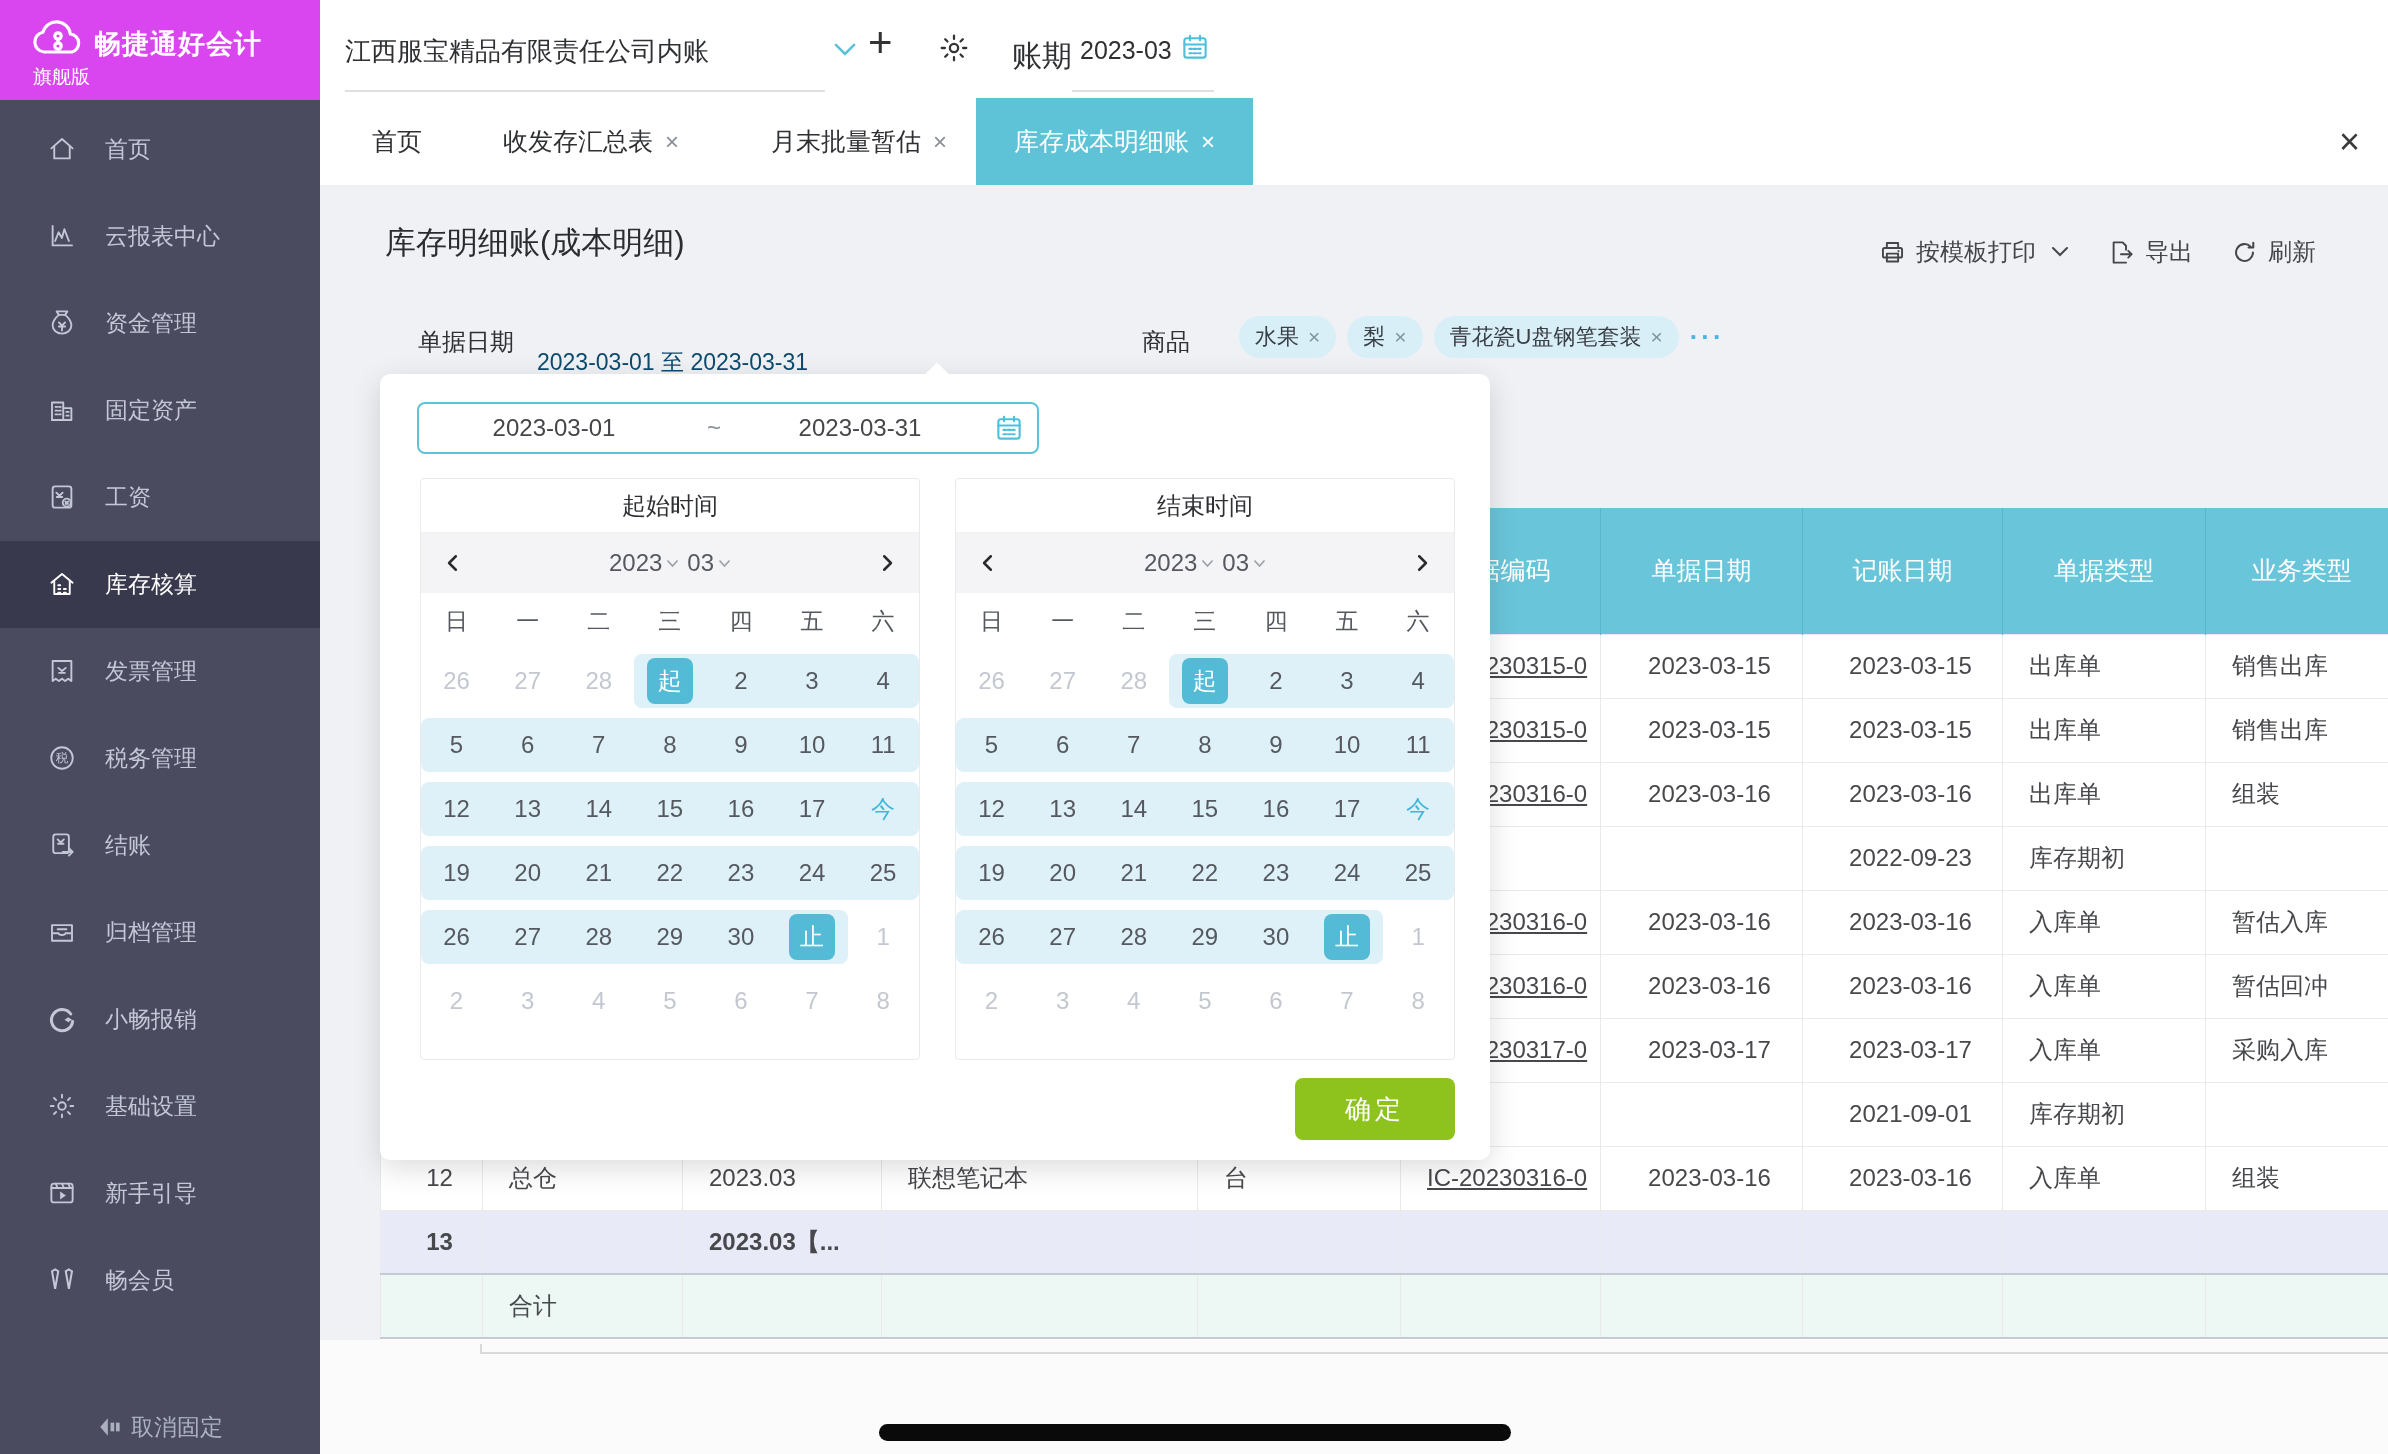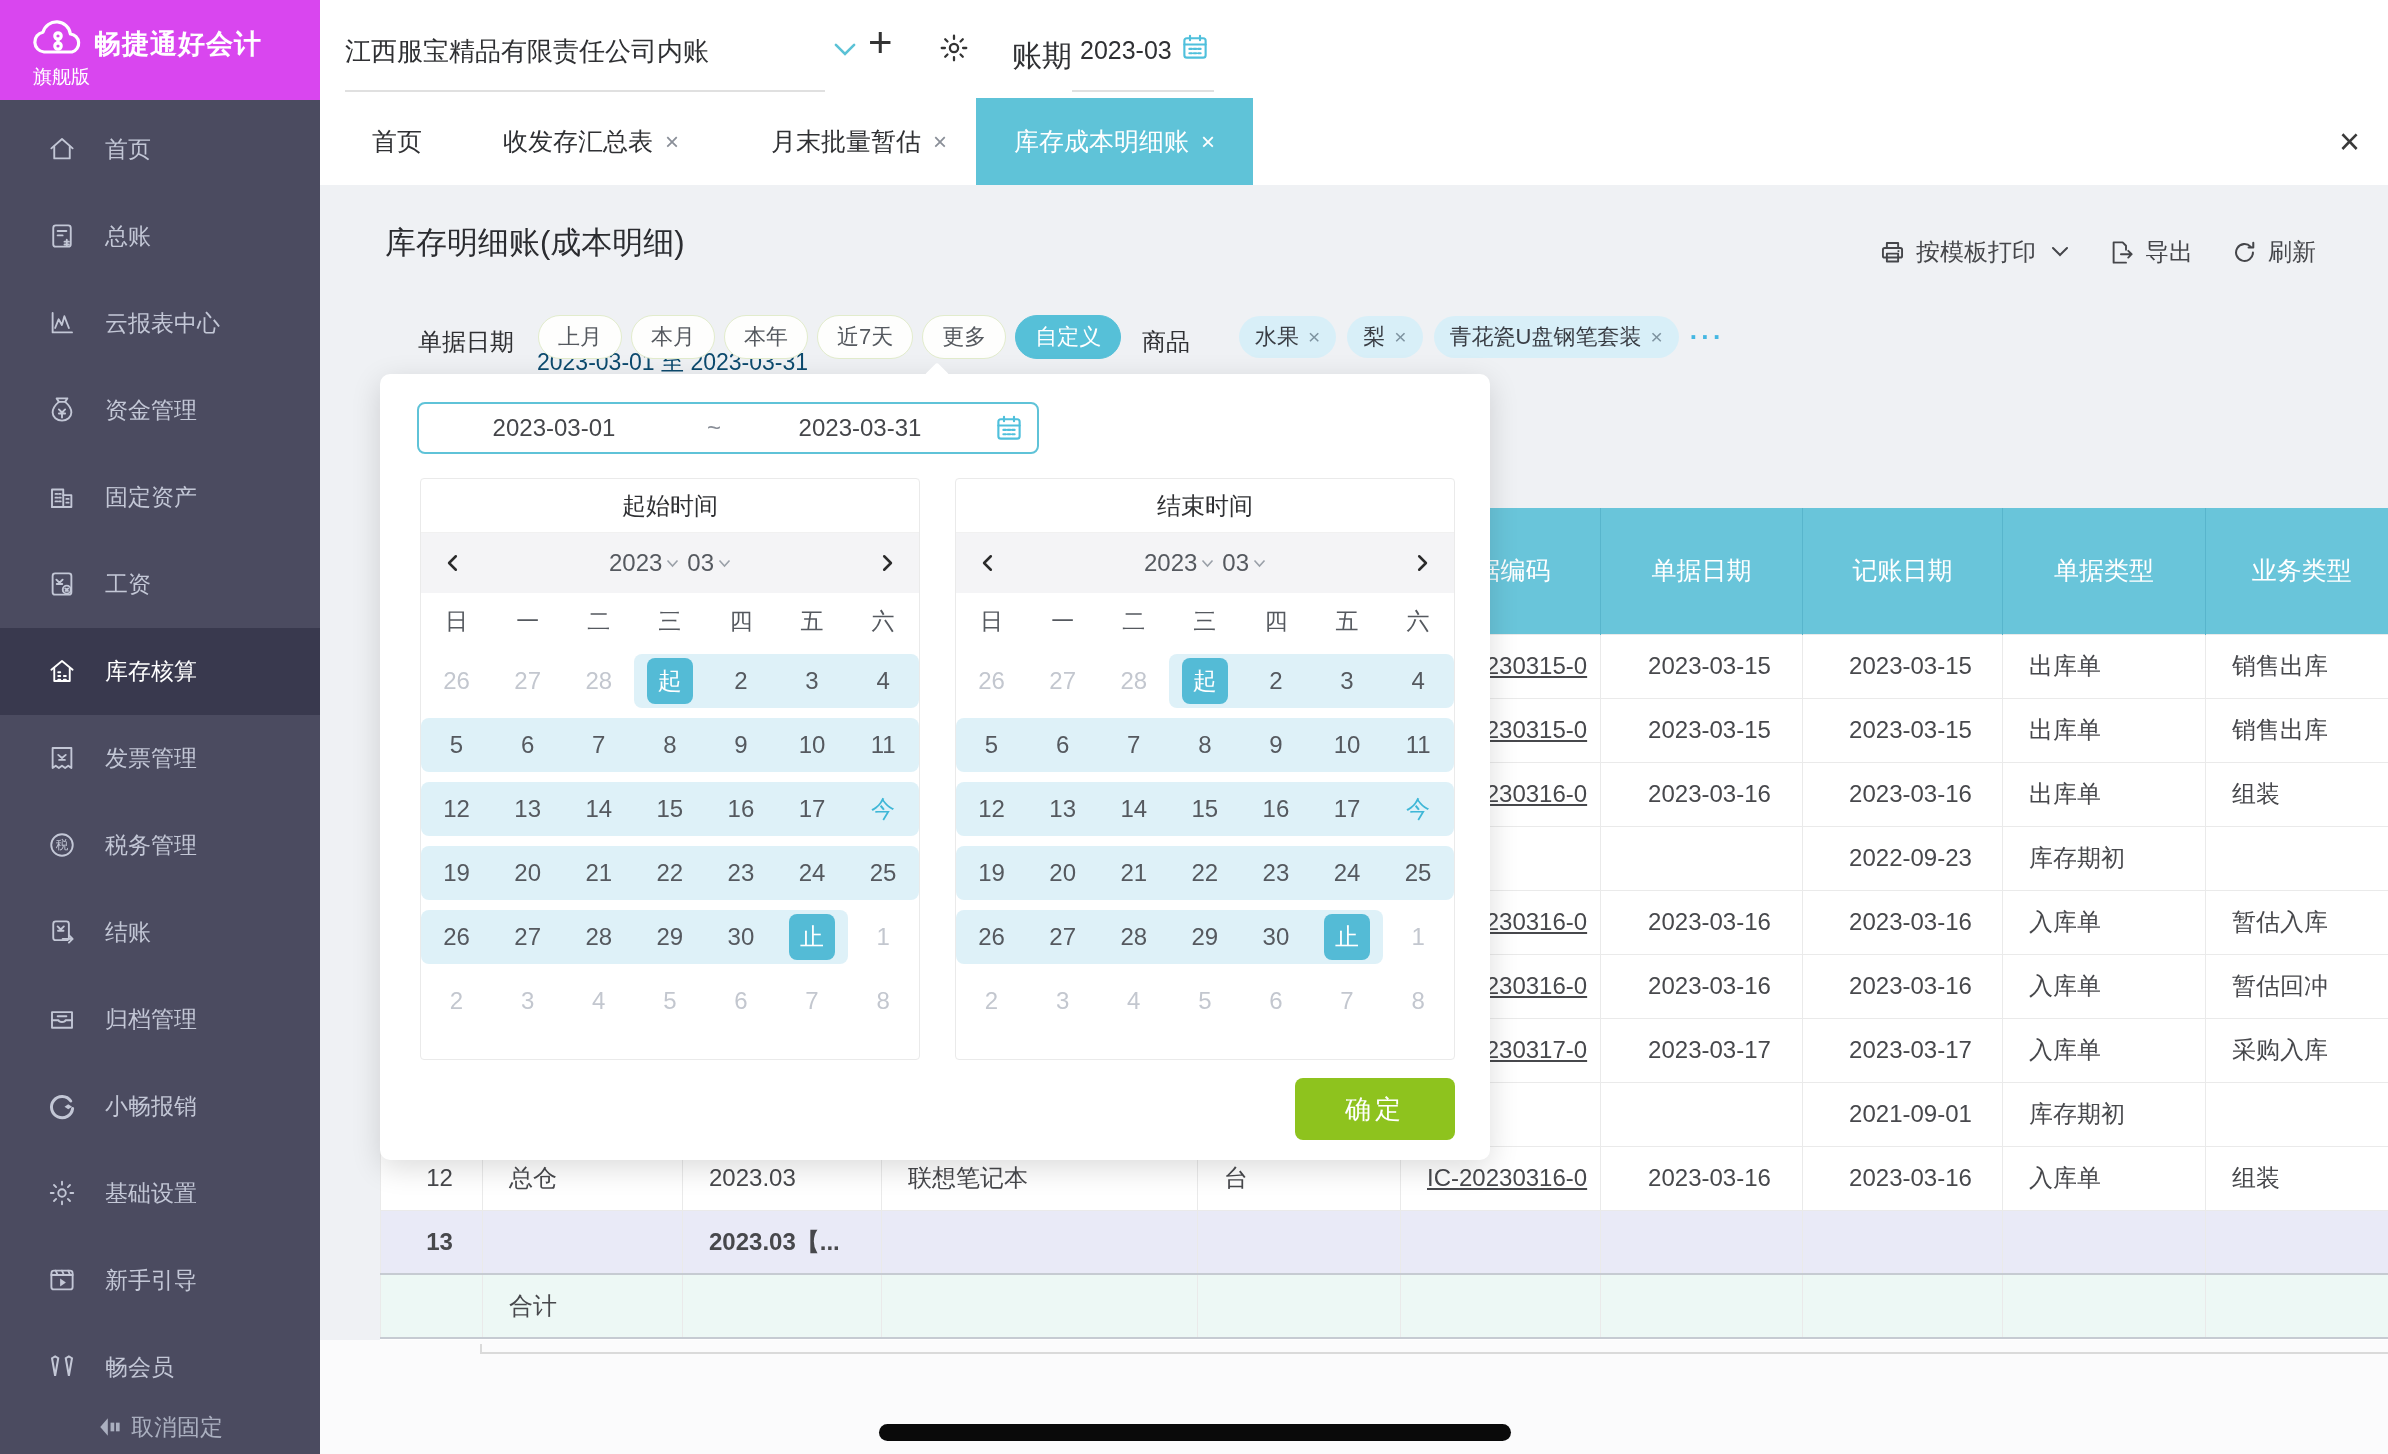--- a/index.html
+++ b/index.html
@@ -138,30 +138,20 @@
     </div>
     <div class="side-menu">
         <div class="side-item">
           <span class="side-icon">
             <svg width="30" height="30" viewBox="0 0 24 24" fill="none" stroke="currentColor" stroke-width="1.5" stroke-linecap="round" stroke-linejoin="round">
               <path d="M3.5 11.5 12 4l8.5 7.5"></path>
               <path d="M5.8 10v9.5h12.4V10"></path>
             </svg>
           </span>
           <span class="side-label">首页</span>
-        </div>
-        <div class="side-item">
-          <span class="side-icon">
-            <svg width="30" height="30" viewBox="0 0 24 24" fill="none" stroke="currentColor" stroke-width="1.5" stroke-linecap="round" stroke-linejoin="round">
-              <rect x="5" y="3.5" width="14" height="17" rx="2"></rect>
-              <path d="M8.5 8h7M8.5 11.5h4"></path>
-              <path d="M14 16.5h3.5M14 18.8h3.5M15.8 15v5"></path>
-            </svg>
-          </span>
-          <span class="side-label">总账</span>
         </div>
         <div class="side-item">
           <span class="side-icon">
             <svg width="30" height="30" viewBox="0 0 24 24" fill="none" stroke="currentColor" stroke-width="1.5" stroke-linecap="round" stroke-linejoin="round">
               <path d="M4.5 4v15.5H20"></path>
               <path d="M6.5 16l2.8-7 2.6 4.6 2-7 3.6 9.4"></path>
             </svg>
           </span>
           <span class="side-label">云报表中心</span>
         </div>
@@ -375,28 +365,20 @@
         <svg width="27" height="27" viewBox="0 0 24 24" fill="none" stroke="currentColor" stroke-width="1.8" stroke-linecap="round" stroke-linejoin="round">
           <path d="M19.5 12a7.5 7.5 0 1 1-2.1-5.2"></path>
             <path d="M19.8 3.4v4.2h-4.2"></path>
         </svg>
       </span>
       <span>刷新</span>
     </span>
   </div>
 
   <span class="filter-label" style="left:418px;top:326px;">单据日期</span>
-  <div class="pills">
-      <span class="pill">上月</span>
-      <span class="pill">本月</span>
-      <span class="pill">本年</span>
-      <span class="pill">近7天</span>
-      <span class="pill">更多</span>
-      <span class="pill selected">自定义</span>
-    </div>
   <span class="filter-label" style="left:1142px;top:326px;">商品</span>
   <div class="tags">
       <span class="tag">
         <span class="tag-label">水果</span>
         <span class="tag-x">×</span>
       </span>
       <span class="tag">
         <span class="tag-label">梨</span>
         <span class="tag-x">×</span>
       </span>

